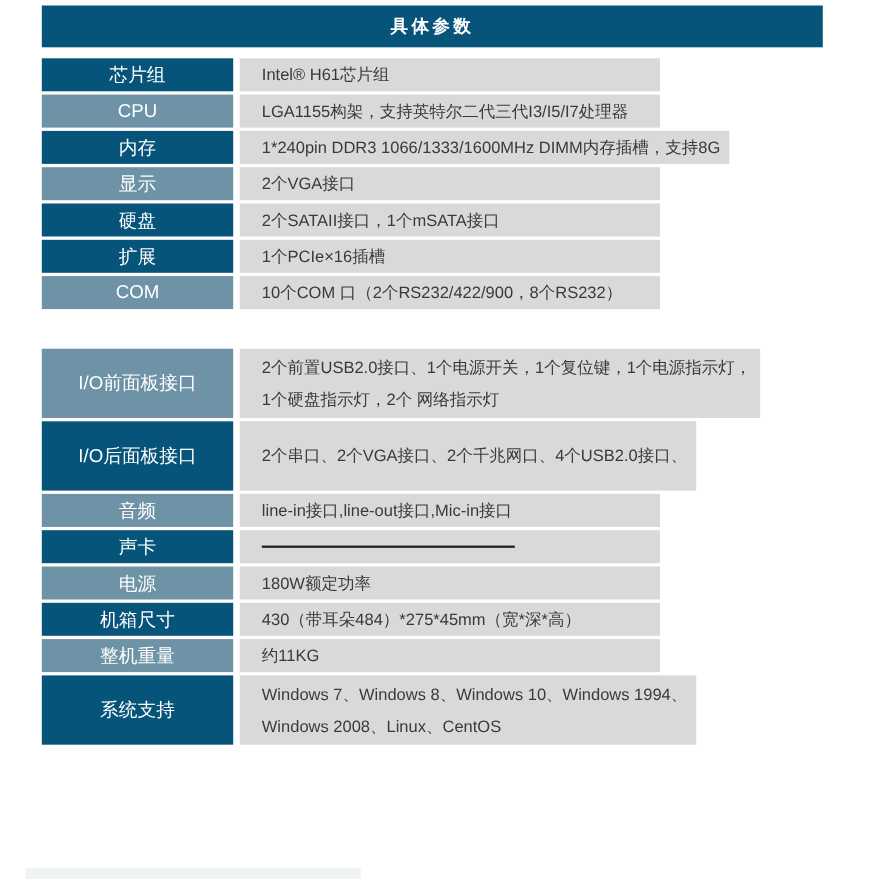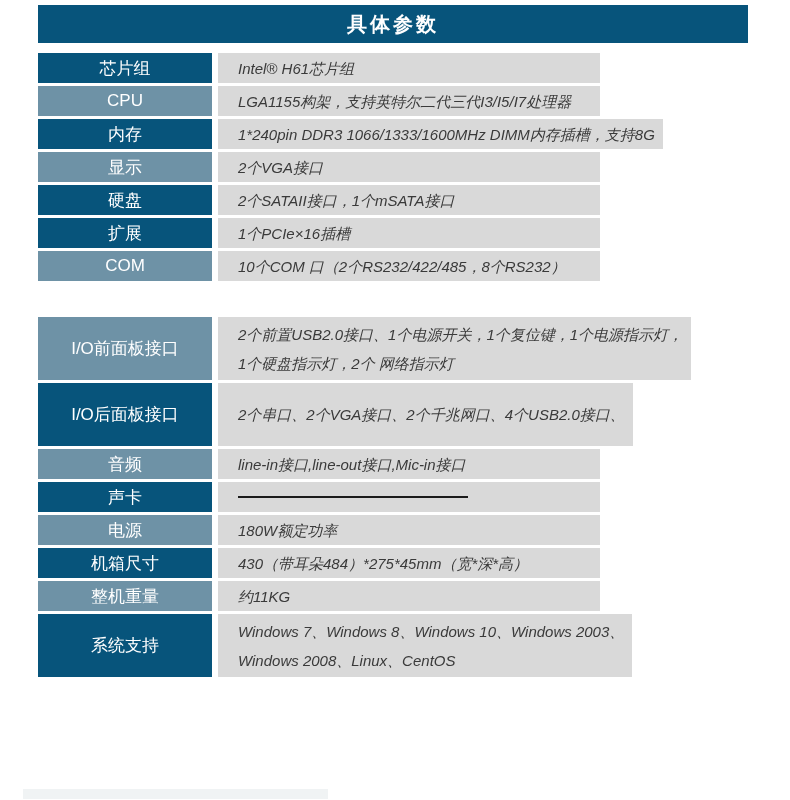--- a/index.html
+++ b/index.html
@@ -10,21 +10,21 @@
     position: relative;
     overflow: hidden;
   }
   .spec-header {
     position: absolute;
     left: 38px; top: 5px;
     width: 710px; height: 38px;
     background: var(--dark-blue);
     color: #ffffff;
     display: flex; align-items: center; justify-content: center;
-    font-size: 20px; font-weight: bold; letter-spacing: 3px;
+    font-size: 16px; font-weight: bold; letter-spacing: 3px;
   }
   .spec-table {
     position: absolute;
     left: 38px; top: 53px;
     width: 562px;
     display: flex; flex-direction: column;
     gap: 3px;
   }
   .spec-row { display: flex; gap: 6px; height: 30px; }
   .spec-row.tall { height: 63px; }
@@ -38,21 +38,21 @@
   .spec-label.dark  { background: var(--dark-blue); }
   .spec-label.light { background: var(--light-blue); }
   .spec-content {
     flex: 1;
     background: var(--cell-gray);
     color: var(--text-gray);
     font-size: 15px;
     display: flex; flex-direction: column; justify-content: center;
     padding-left: 20px; padding-right: 8px;
   }
-  .spec-content .ln { line-height: 29px; white-space: nowrap; font-style: italic; }
+  .spec-content .ln { line-height: 29px; white-space: nowrap; }
   .dash-line {
     width: 230px; height: 0;
     border-top: 2px solid #1b1b1b;
   }
   .bottom-bar {
     position: absolute;
     left: 23px; top: 789px;
     width: 305px; height: 10px;
     background: #f0f3f4;
   }
@@ -97,21 +97,21 @@
     </div>
     <div class="spec-row">
       <div class="spec-label dark">扩展</div>
       <div class="spec-content">
         <div class="ln">1个PCIe×16插槽</div>
       </div>
     </div>
     <div class="spec-row">
       <div class="spec-label light">COM</div>
       <div class="spec-content">
-        <div class="ln">10个COM 口（2个RS232/422/485，8个RS232）</div>
+        <div class="ln">10个COM 口（2个RS232/422/900，8个RS232）</div>
       </div>
     </div>
     <div class="spec-row">
     </div>
     <div class="spec-row tall">
       <div class="spec-label light">I/O前面板接口</div>
       <div class="spec-content">
         <div class="ln">2个前置USB2.0接口、1个电源开关，1个复位键，1个电源指示灯，</div>
         <div class="ln">1个硬盘指示灯，2个 网络指示灯</div>
       </div>
@@ -148,19 +148,19 @@
     </div>
     <div class="spec-row">
       <div class="spec-label light">整机重量</div>
       <div class="spec-content">
         <div class="ln">约11KG</div>
       </div>
     </div>
     <div class="spec-row tall">
       <div class="spec-label dark">系统支持</div>
       <div class="spec-content">
-        <div class="ln">Windows 7、Windows 8、Windows 10、Windows 2003、</div>
+        <div class="ln">Windows 7、Windows 8、Windows 10、Windows 1994、</div>
         <div class="ln">Windows 2008、Linux、CentOS</div>
       </div>
     </div>
   </div>
 
 <div class="bottom-bar"></div>
 
 </body></html>

